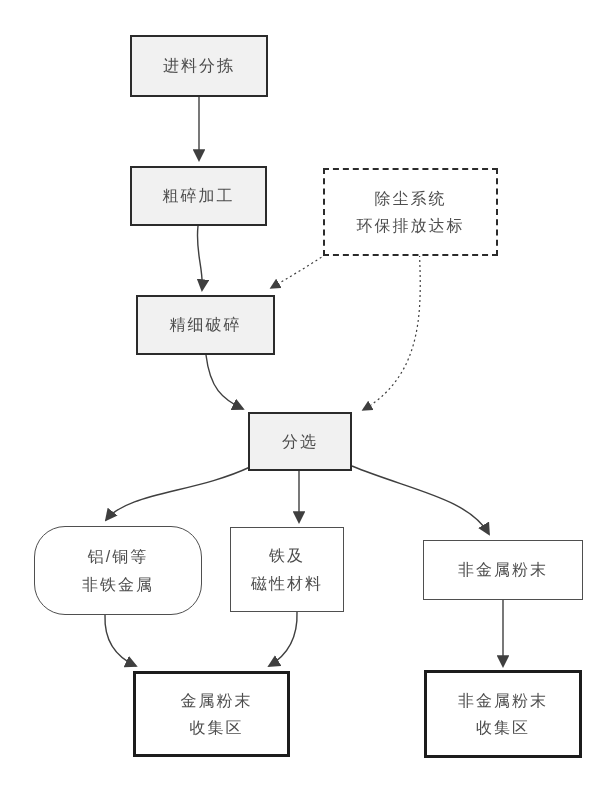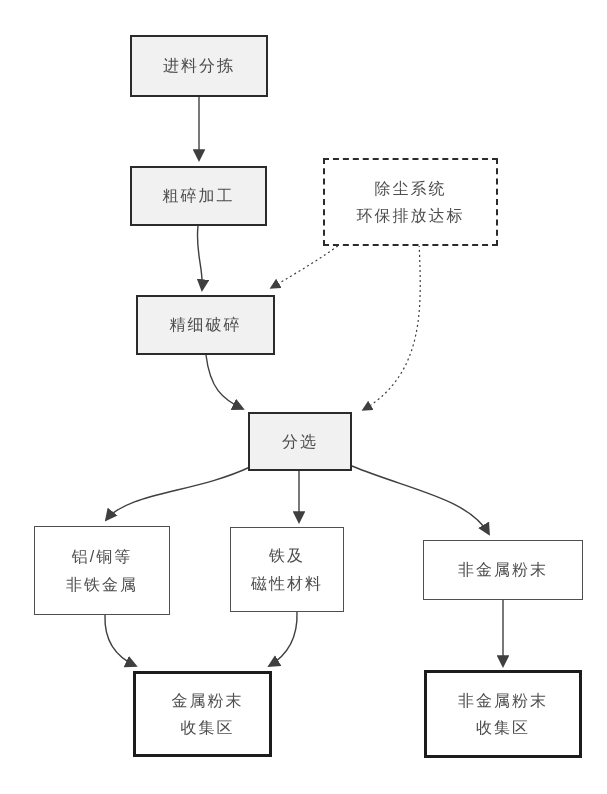--- a/index.html
+++ b/index.html
@@ -78,48 +78,48 @@
   </svg>
 
   <div class="node process" style="left:130px; top:166px; width:137px; height:60px;">
     <span class="label">粗碎加工</span>
   </div>
 
   <div class="node process" style="left:130px; top:35px; width:138px; height:62px;">
     <span class="label">进料分拣</span>
   </div>
 
-  <div class="node dashed" style="left:323px; top:158px; width:175px; height:88px;">
+  <div class="node dashed" style="left:323px; top:168px; width:175px; height:88px;">
     <span class="label">除尘系统
 环保排放达标</span>
   </div>
 
   <div class="node process" style="left:248px; top:412px; width:104px; height:59px;">
     <span class="label">分选</span>
   </div>
 
   <div class="node process" style="left:136px; top:295px; width:139px; height:60px;">
     <span class="label">精细破碎</span>
   </div>
 
-  <div class="node plain" style="left:34px; top:526px; width:136px; height:89px;">
+  <div class="node plain" style="left:34px; top:526px; width:168px; height:89px;border-radius:31px;">
     <span class="label">铝/铜等
 非铁金属</span>
   </div>
 
   <div class="node plain" style="left:230px; top:527px; width:114px; height:85px;">
     <span class="label">铁及
 磁性材料</span>
   </div>
 
   <div class="node plain" style="left:423px; top:540px; width:160px; height:60px;">
     <span class="label">非金属粉末</span>
   </div>
 
-  <div class="node bold" style="left:133px; top:671px; width:139px; height:86px;padding-left:10px;">
+  <div class="node bold" style="left:133px; top:671px; width:157px; height:86px;padding-left:10px;">
     <span class="label">金属粉末
 收集区</span>
   </div>
 
   <div class="node bold" style="left:424px; top:670px; width:158px; height:88px;">
     <span class="label">非金属粉末
 收集区</span>
   </div>
 
 </div>

